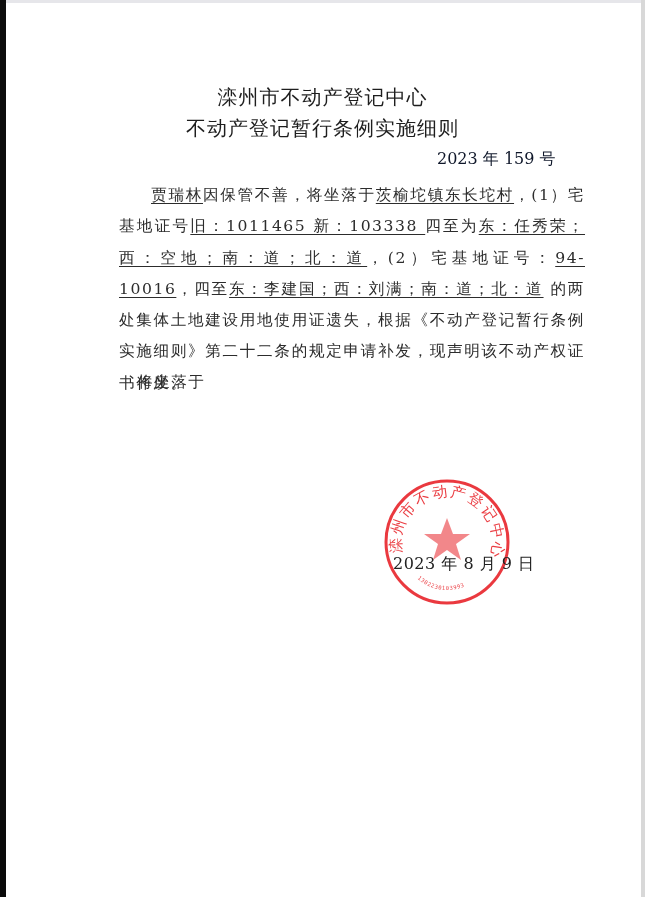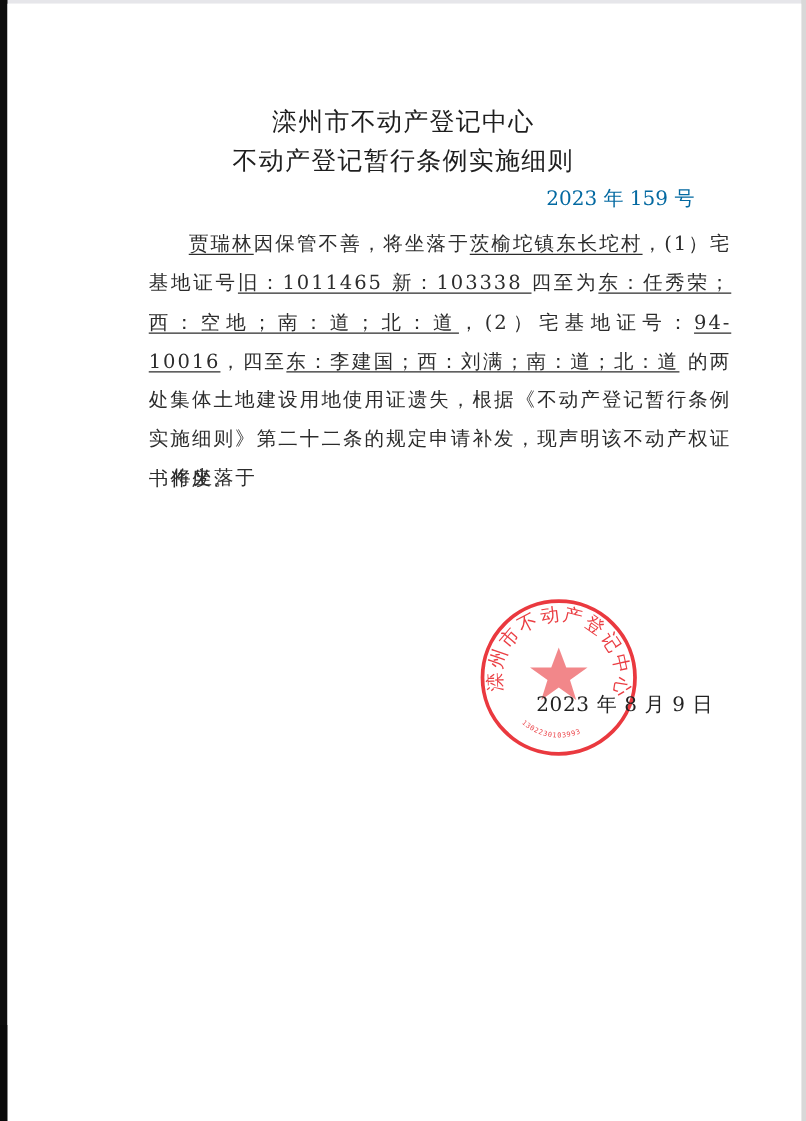--- a/index.html
+++ b/index.html
@@ -31,41 +31,41 @@
   }
   .title {
     position: absolute; left: 0; width: 645px; text-align: center;
     font-family: "DejaVu Sans", "Liberation Sans", sans-serif;
     font-size: 20px; letter-spacing: 1px; color: #1e1e1e;
   }
   .title.l1 { top: 84px; }
   .title.l2 { top: 115px; }
   .docno {
     position: absolute; left: 437px; top: 149px;
-    font-size: 16px; color: #0369a1;
+    font-size: 16px; color: #0f172a;
   }
   .body-text {
     position: absolute; left: 100px; top: 180px; width: 466px;
     font-size: 15.6px; line-height: 31.3px; letter-spacing: 1.55px;
     color: #2c2c2c;
     text-align: justify;
     margin-left: 19px;
   }
   .body-text .indent { display: inline-block; width: 32px; }
   .u { text-decoration: underline; text-underline-offset: 3px; text-decoration-thickness: 1px; }
   .closing {
     position: absolute; left: 137px; top: 372px;
     font-size: 15.6px; letter-spacing: 1.5px; color: #2c2c2c;
   }
   .stamp {
     position: absolute; left: 383px; top: 478px; width: 128px; height: 128px;
   }
   .date {
     position: absolute; left: 393px; top: 554px;
-    font-size: 16px; color: #222; letter-spacing: 0.5px; margin-left: 36px;
+    font-size: 16px; color: #222; letter-spacing: 0.5px;
   }
 </style>
 </head>
 <body>
 
 <div class="edge-top"></div>
 <div class="edge-left"></div>
 <div class="edge-left-bottom"></div>
 <div class="edge-right"></div>
 

